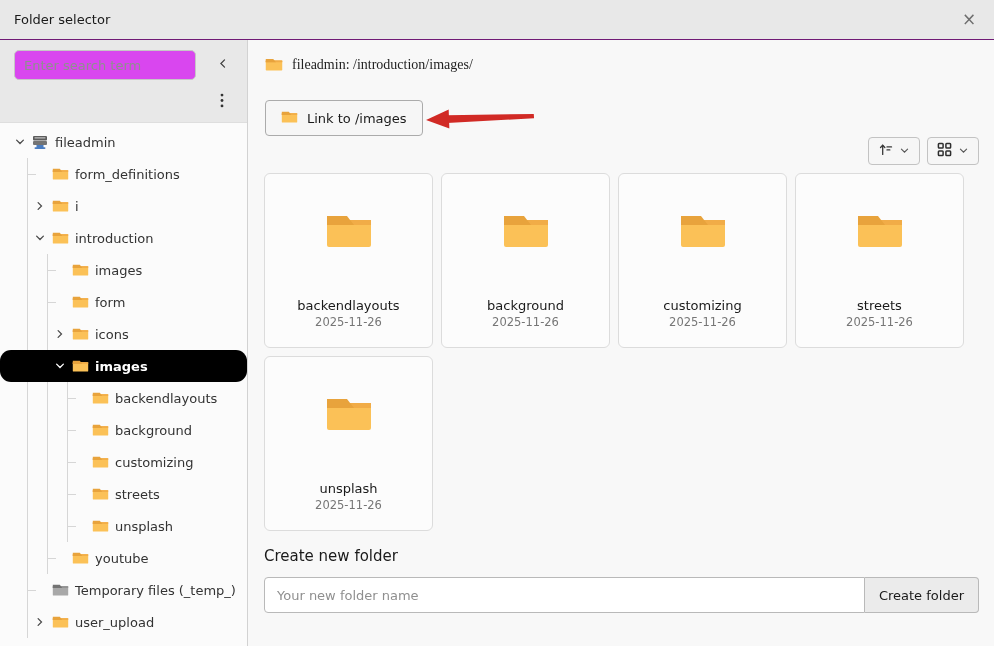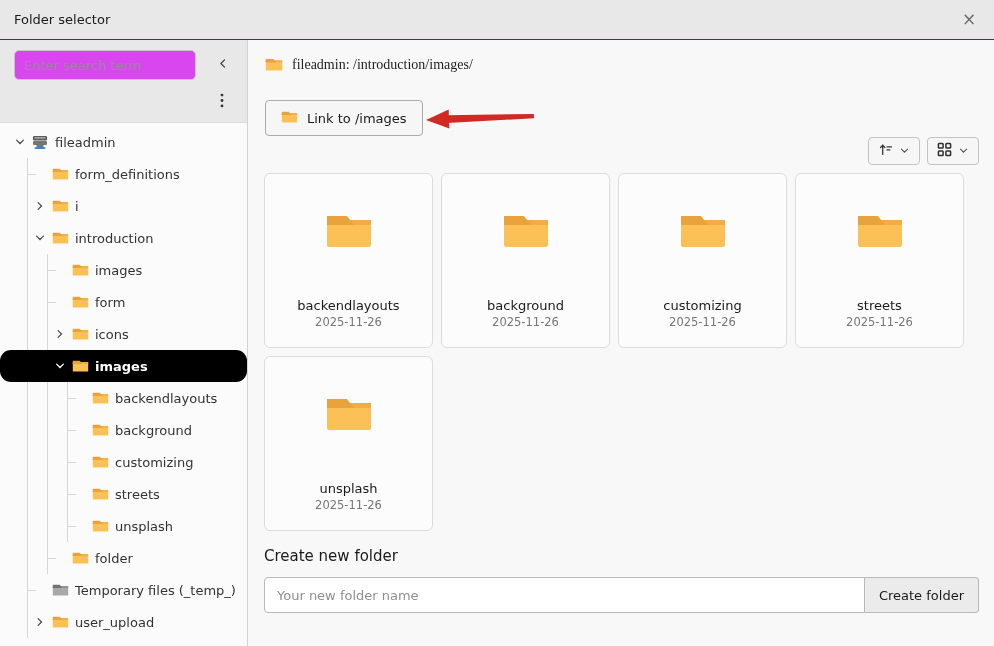--- a/index.html
+++ b/index.html
@@ -317,21 +317,21 @@
             <span class="spacer"></span>
             <span class="spacer elbow"></span>
             <span class="slot stub"></span>
             <span class="slot">
               <svg class="ficon" width="17" height="14" viewBox="0 0 48 40">
                 <rect class="f-body" x="2" y="9" width="44" height="27" rx="2"></rect>
                 <rect class="f-stripe" x="2" y="9" width="44" height="5"></rect>
                 <path class="f-tab" d="M2 5h20l7 9H2z"></path>
               </svg>
             </span>
-            <span class="label">folder</span>
+            <span class="label">youtube</span>
           </div>
           <div class="tree-row">
             <span class="spacer elbow"></span>
             <span class="slot stub"></span>
             <span class="slot">
               <svg class="ficon gray" width="17" height="14" viewBox="0 0 48 40">
                 <rect class="f-body" x="2" y="9" width="44" height="27" rx="2"></rect>
                 <rect class="f-stripe" x="2" y="9" width="44" height="5"></rect>
                 <path class="f-tab" d="M2 5h20l7 9H2z"></path>
               </svg>

